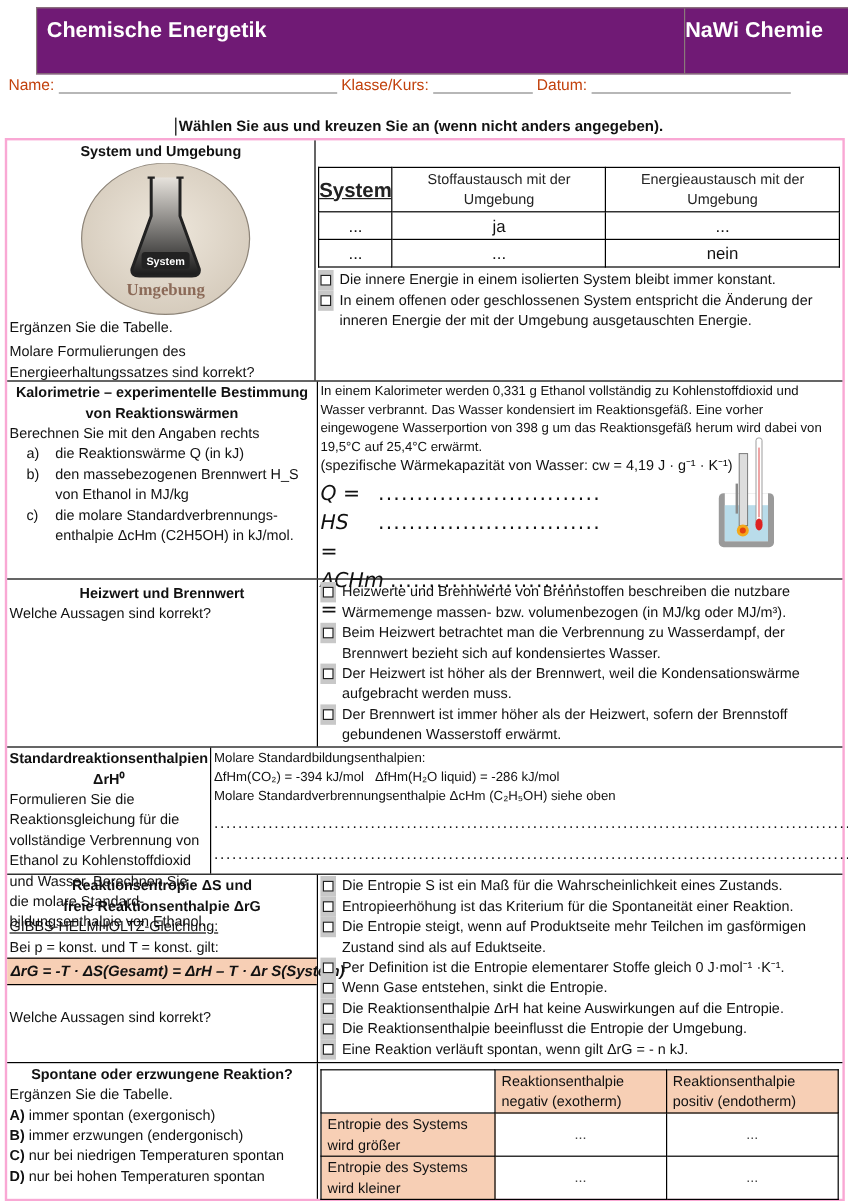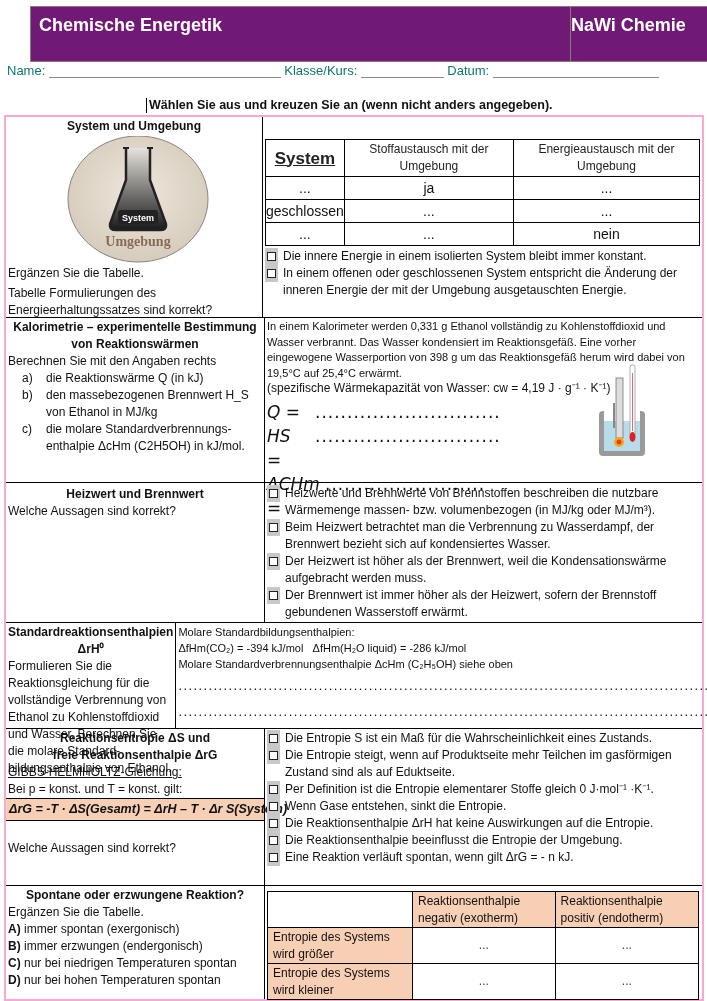--- a/index.html
+++ b/index.html
@@ -3,21 +3,21 @@
 <meta charset="utf-8">
 <style>
   * { box-sizing: border-box; margin: 0; padding: 0; }
   html, body { width: 707px; height: 1001px; background: #fff; overflow: hidden; }
   body { font-family: "Liberation Sans", sans-serif; color: #111; position: relative; }
 
   .header { position: absolute; left: 6px; top: 6px; width: 679px; height: 56px; display: flex; border: 1px solid #8a7a7a; background: #701a75; margin-left: 24px; }
   .header .title { flex: 1; color: #fff; font-weight: bold; font-size: 18px; line-height: 36px; padding-left: 8px; border-right: 1px solid #8a7a7a; }
   .header .subject { width: 137px; color: #fff; font-weight: bold; font-size: 18px; line-height: 36px; text-align: left; }
 
-  .namebar { position: absolute; left: 7px; top: 63px; width: 690px; font-size: 13px; color: #0f766e; display: flex; align-items: flex-end; }
+  .namebar { position: absolute; left: 7px; top: 63px; width: 690px; font-size: 13px; color: #c2410c; display: flex; align-items: flex-end; }
   .namebar .line { border-bottom: 1px solid #888; height: 14px; display: inline-block; margin: 0 3px 0 4px; }
 
   .instr { position: absolute; left: 146px; top: 98px; font-size: 12.5px; font-weight: bold; border-left: 1.5px solid #000; padding-left: 2px; line-height: 15px; }
 
   .sheet { position: absolute; left: 4px; top: 115px; width: 700px; border: 2px solid #f9a8d4; }
   .row { display: flex; border-bottom: 1px solid #000; }
   .row:last-child { border-bottom: none; }
   .lc { width: 259px; border-right: 1px solid #000; padding: 1px 2px; font-size: 12px; line-height: 17px; position: relative; }
   .rc { flex: 1; padding: 1px 2px; font-size: 12px; line-height: 17px; position: relative; }
   .sec-title { font-weight: bold; text-align: center; font-size: 12px; line-height: 17px; }
@@ -80,38 +80,33 @@
         </defs>
         <ellipse cx="73" cy="63" rx="70" ry="63" fill="url(#circ)" stroke="#8d8478" stroke-width="1"></ellipse>
         <path d="M61 12 L61 44 L45 88 Q44 94 51 94 L95 94 Q102 94 101 88 L85 44 L85 12" fill="url(#liq)" stroke="#222" stroke-width="2.5"></path>
         <line x1="58" y1="12" x2="64" y2="12" stroke="#222" stroke-width="2"></line>
         <line x1="82" y1="12" x2="88" y2="12" stroke="#222" stroke-width="2"></line>
         <rect x="53" y="74" width="40" height="14" rx="3" fill="#222"></rect>
         <text x="73" y="85" text-anchor="middle" font-family="Liberation Sans, sans-serif" font-size="9" font-weight="bold" fill="#fff">System</text>
         <text x="73" y="110" text-anchor="middle" font-family="Liberation Serif, serif" font-size="14" font-weight="bold" fill="#8b6a58">Umgebung</text>
       </svg>
       <div style="margin-top:1px">Ergänzen Sie die Tabelle.</div>
-      <div style="margin-top:3px">Tabelle Formulierungen des Energieerhaltungssatzes sind korrekt?</div>
+      <div style="margin-top:3px">Molare Formulierungen des Energieerhaltungssatzes sind korrekt?</div>
     </div>
     <div class="rc">
       <table class="sys">
         <tbody>
             <tr>
           <td class="h sysh">System</td>
           <td class="h">Stoffaustausch mit der Umgebung</td>
           <td class="h">Energieaustausch mit der Umgebung</td>
         </tr>
         <tr>
           <td>...</td>
           <td>ja</td>
-          <td>...</td>
-        </tr>
-        <tr>
-          <td>geschlossen</td>
-          <td>...</td>
           <td>...</td>
         </tr>
         <tr>
           <td>...</td>
           <td>...</td>
           <td>nein</td>
         </tr>
       </tbody>
         </table>
       <div style="margin-top:2px">
@@ -240,20 +235,26 @@
       <div class="cb">
           <span class="box">
             <span></span>
           </span>
           <span class="txt">Die Entropie S ist ein Maß für die Wahrscheinlichkeit eines Zustands.</span>
         </div>
       <div class="cb">
           <span class="box">
             <span></span>
           </span>
+          <span class="txt">Entropieerhöhung ist das Kriterium für die Spontaneität einer Reaktion.</span>
+        </div>
+      <div class="cb">
+          <span class="box">
+            <span></span>
+          </span>
           <span class="txt">Die Entropie steigt, wenn auf Produktseite mehr Teilchen im gasförmigen Zustand sind als auf Eduktseite.</span>
         </div>
       <div class="cb">
           <span class="box">
             <span></span>
           </span>
           <span class="txt">Per Definition ist die Entropie elementarer Stoffe gleich 0 J·mol⁻¹ ·K⁻¹.</span>
         </div>
       <div class="cb">
           <span class="box">

